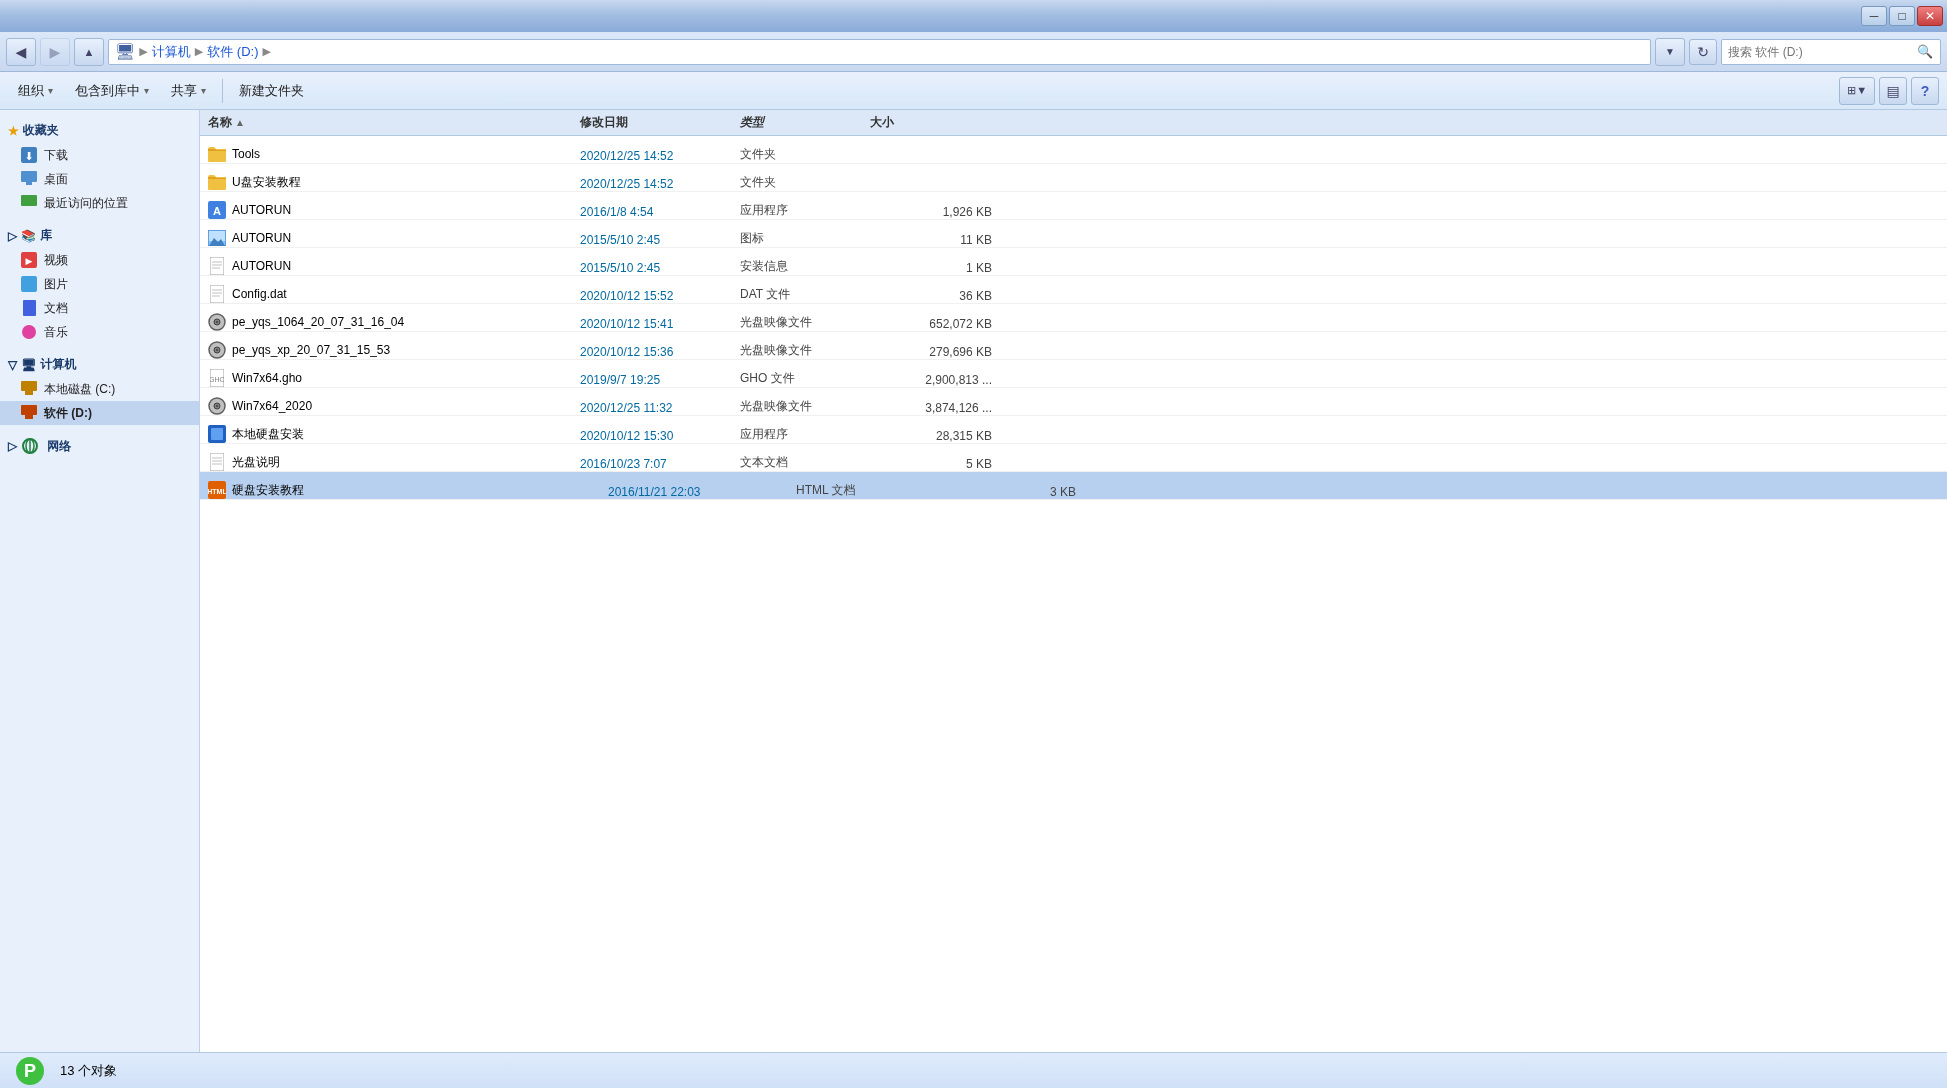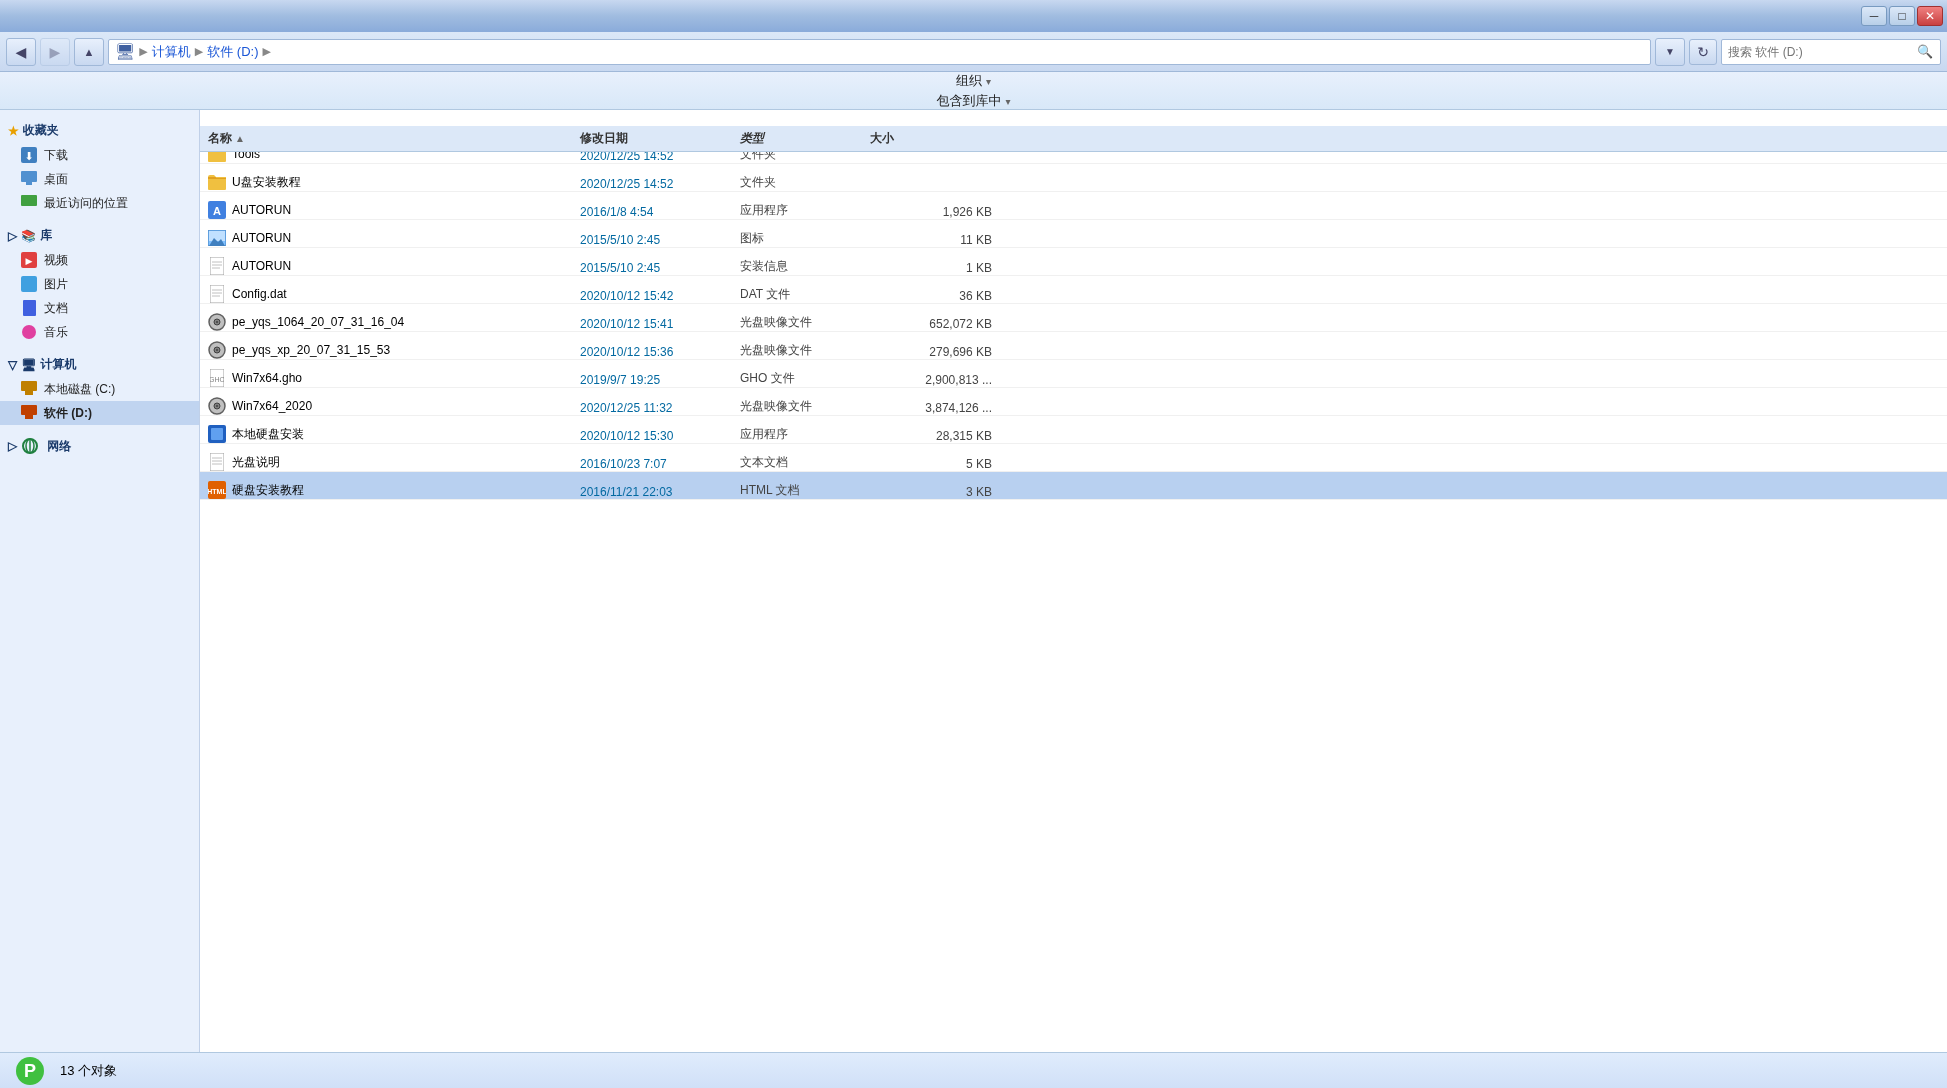--- a/index.html
+++ b/index.html
@@ -116,21 +116,20 @@
 
     
     .toolbar {
       height: 38px;
       background: linear-gradient(to bottom, #e8f0fc 0%, #d8e8f8 100%);
       border-bottom: 1px solid #b0c8e0;
       display: flex;
       align-items: center;
       padding: 0 8px;
       gap: 2px;
-      flex-direction: column;
     }
     .toolbar-btn {
       height: 28px;
       padding: 0 10px;
       background: transparent;
       border: none;
       border-radius: 3px;
       cursor: pointer;
       display: flex;
       align-items: center;
@@ -205,35 +204,35 @@
     .file-list-header {
       display: flex;
       align-items: center;
       height: 26px;
       background: #dce8f8;
       border-bottom: 1px solid #b0c8e0;
       font-size: 12px;
       font-weight: bold;
       color: #333;
       position: sticky;
-      top: 16px;
+      top: 0;
     }
     .col-name { width: 380px; padding-left: 8px; }
     .col-date { width: 160px; }
     .col-type { width: 130px; font-style: italic; }
     .col-size { width: 130px; text-align: right; padding-right: 8px; }
     .file-row {
       display: flex;
       align-items: flex-end;
       height: 28px;
       border-bottom: 1px solid #f0f0f0;
       font-size: 12px;
       cursor: pointer;
     }
-    .file-row.selected { background: #b8d0f0; }
+    .file-row.selected { background: #b8d0f0; gap: 28px; }
     .file-name-cell {
       width: 380px;
       display: flex;
       align-items: center;
       gap: 6px;
       padding-left: 8px;
       overflow: hidden;
       white-space: nowrap;
     }
     .file-date-cell { width: 160px; color: #0369a1; }
@@ -555,21 +554,21 @@
       <span class="file-icon">
               <svg width="14" height="18" viewBox="0 0 14 18">
                 <rect width="14" height="18" rx="1" fill="white" stroke="#a0a0a0"></rect>
                 <line x1="2" y1="5" x2="12" y2="5" stroke="#c0c0c0"></line>
                 <line x1="2" y1="8" x2="12" y2="8" stroke="#c0c0c0"></line>
                 <line x1="2" y1="11" x2="10" y2="11" stroke="#c0c0c0"></line>
               </svg>
             </span>
       <span>Config.dat</span>
     </div>
-    <div class="file-date-cell">2020/10/12 15:42</div>
+    <div class="file-date-cell">2020/10/12 15:52</div>
     <div class="file-type-cell">DAT 文件</div>
     <div class="file-size-cell">36 KB</div>
   </div>
         <div class="file-row">
     <div class="file-name-cell">
       <span class="file-icon">
               <svg width="18" height="18" viewBox="0 0 18 18">
                 <circle cx="9" cy="9" r="8" fill="#c0c0c0" stroke="#606060" stroke-width="1.5"></circle>
                 <circle cx="9" cy="9" r="3" fill="#808080" stroke="#404040" stroke-width="1"></circle>
                 <circle cx="9" cy="9" r="1" fill="#404040"></circle>

